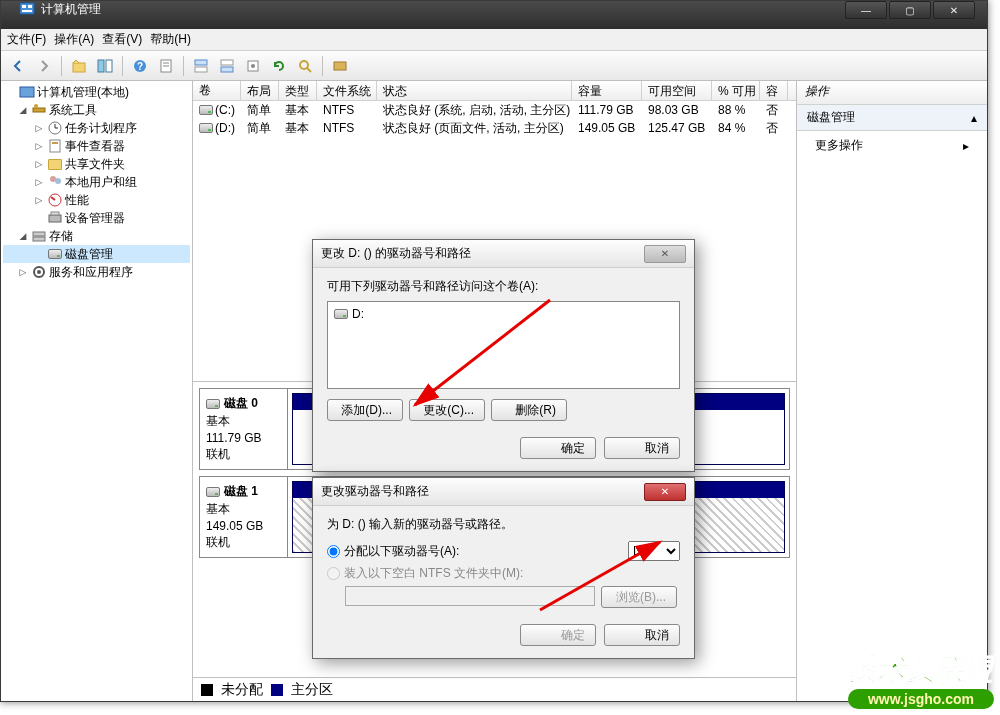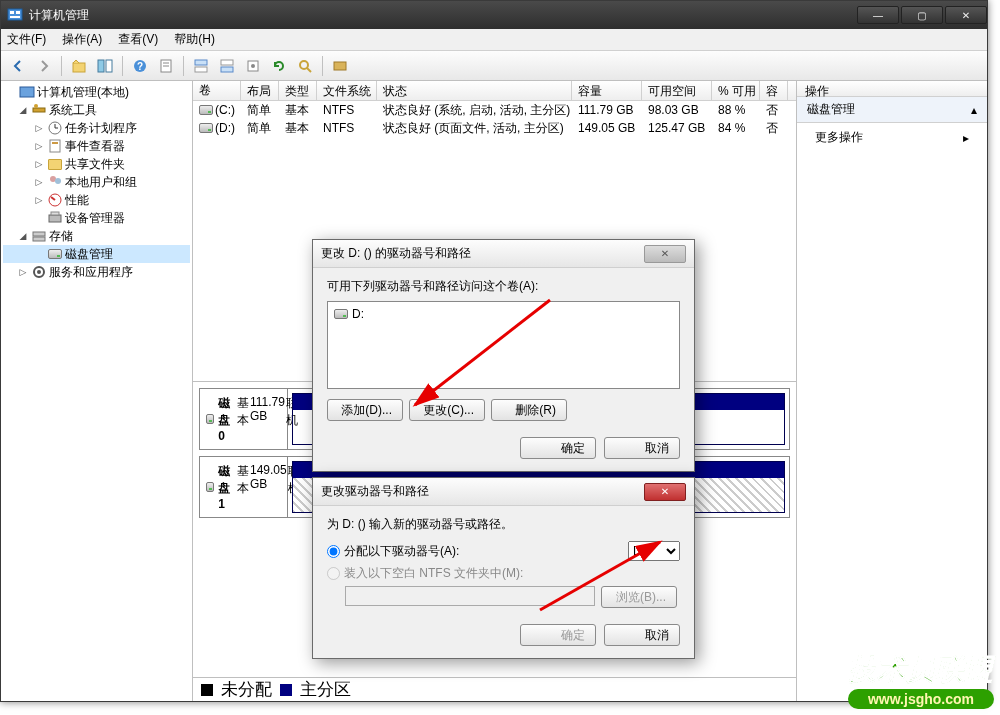--- a/index.html
+++ b/index.html
@@ -1,28 +1,28 @@
 <!DOCTYPE html>
 <html><head>
 <meta charset="utf-8">
 <style>
 * { box-sizing: border-box; margin: 0; padding: 0; }
 body { font-family: "Microsoft YaHei", "SimSun", Tahoma, sans-serif; font-size: 12px; background: #fff; overflow: hidden; width: 1000px; height: 715px; position: relative; }
 
 
 .window { width: 988px; height: 702px; border: 1px solid #3a3a3a; background: #fff; position: absolute; left: 0; top: 0; box-shadow: 0 0 8px rgba(0,0,0,0.5); }
-.titlebar { height: 28px; background: linear-gradient(#4a4a4a, #2e2e2e); color: #fff; display: flex; align-items: center; padding: 0 0; }
+.titlebar { height: 28px; background: linear-gradient(#4a4a4a, #2e2e2e); color: #fff; display: flex; padding: 0 12px; }
 .titlebar .icon { width: 16px; height: 16px; margin: 0 6px; }
 .titlebar .title { flex: 1; font-size: 12px; }
 .titlebar .win-btns { display: flex; gap: 2px; }
 .titlebar .win-btn { width: 42px; height: 18px; background: linear-gradient(#555,#333); border: 1px solid #222; color: #eee; display: flex; align-items: center; justify-content: center; font-size: 10px; cursor: default; border-radius: 2px; }
 .titlebar .win-btn.close { background: linear-gradient(#555,#333); }
 
 
-.menubar { height: 22px; background: #f0f0f0; border-bottom: 1px solid #d0d0d0; display: flex; align-items: center; padding: 0 6px; gap: 16px; }
+.menubar { height: 22px; background: #f0f0f0; border-bottom: 1px solid #d0d0d0; display: flex; align-items: center; padding: 0 6px; gap: 8px; }
 .menubar span { cursor: default; }
 
 
 .toolbar { height: 30px; background: linear-gradient(#fdfdfd,#e8e8e8); border-bottom: 1px solid #bfbfbf; display: flex; align-items: center; padding: 0 6px; gap: 4px; }
 .tb-btn { width: 22px; height: 22px; border: 1px solid transparent; display: flex; align-items: center; justify-content: center; }
 .tb-sep { width: 1px; height: 20px; background: #c0c0c0; margin: 0 2px; }
 
 
 .content { display: flex; height: calc(100% - 28px - 22px - 30px); justify-content: flex-end; }
 .tree-pane { width: 192px; border-right: 1px solid #bfbfbf; overflow: auto; padding: 2px; }
@@ -51,33 +51,33 @@
 .col-cap { width: 70px; }
 .col-free { width: 70px; }
 .col-pct { width: 48px; }
 .col-fault { width: 28px; }
 
 .vol-list-area { flex:1; overflow:auto; border-bottom:1px solid #bfbfbf; }
 
 
 .disk-area { height: 295px; overflow: auto; background: #fff; position: relative; }
 .disk-row { display: flex; margin: 6px; border: 1px solid #888; }
-.disk-info { width: 88px; border-right: 1px solid #888; padding: 6px; display:flex; flex-direction:row; gap:1px;}
+.disk-info { width: 88px; border-right: 1px solid #888; padding: 6px; display:flex; flex-direction:column; gap:1px;}
 .disk-info .dname { font-weight: bold; display:flex; align-items:center; gap:4px;}
 .disk-part { flex: 1; border: 1px solid #000050; margin: 4px; position: relative; }
 .disk-part .part-header { height: 16px; background: #000080; }
 .disk-part .part-body { padding: 4px 6px; font-size: 11px; }
 .hatched { background: repeating-linear-gradient(45deg,#ccc,#ccc 2px,#fff 2px,#fff 6px); }
 
 
-.legend { height: 24px; border-top: 1px solid #bfbfbf; display: flex; align-items: center; padding: 0 8px; gap: 8px; font-size: 17px; }
+.legend { height: 24px; border-top: 1px solid #bfbfbf; display: flex; align-items: center; padding: 0 8px; gap: 8px; font-size: 14px; }
 .legend .sw { width: 12px; height: 12px; display:inline-block; }
 
 
-.actions-pane .hdr { height: 16px; background: linear-gradient(#fff,#eee); border-bottom: 1px solid #d0d0d0; padding: 2px 8px; font-size:12px;}
+.actions-pane .hdr { height: 24px; background: linear-gradient(#fff,#eee); border-bottom: 1px solid #d0d0d0; padding: 2px 8px; font-size:12px;font-style:italic;}
 .actions-pane .section { padding: 4px 10px; background:#eef3fa; border-bottom:1px solid #d0d0d0; display:flex; justify-content:space-between; align-items:center;}
 .actions-pane .item { padding: 6px 18px; display:flex; justify-content:space-between; align-items:center;}
 
 
 .dialog { position: absolute; background: #f0f0f0; border: 1px solid #6a6a6a; box-shadow: 4px 4px 16px rgba(0,0,0,0.4); }
 .dlg-title { height: 28px; background: linear-gradient(#fdfdfd,#e6e6e6); border-bottom: 1px solid #cfcfcf; display: flex; align-items: center; padding: 0 8px; font-size: 12px; }
 .dlg-title .spacer { flex: 1; }
 .dlg-title .dlg-close { width: 42px; height: 18px; background: linear-gradient(#e07070,#c03030); color:#fff; border:1px solid #802020; border-radius:2px; display:flex; align-items:center; justify-content:center; font-size:10px;}
 .dlg-title .dlg-close.grey { background: linear-gradient(#ddd,#bbb); color:#555; border-color:#999;}
 .dlg-body { padding: 10px 14px; }

